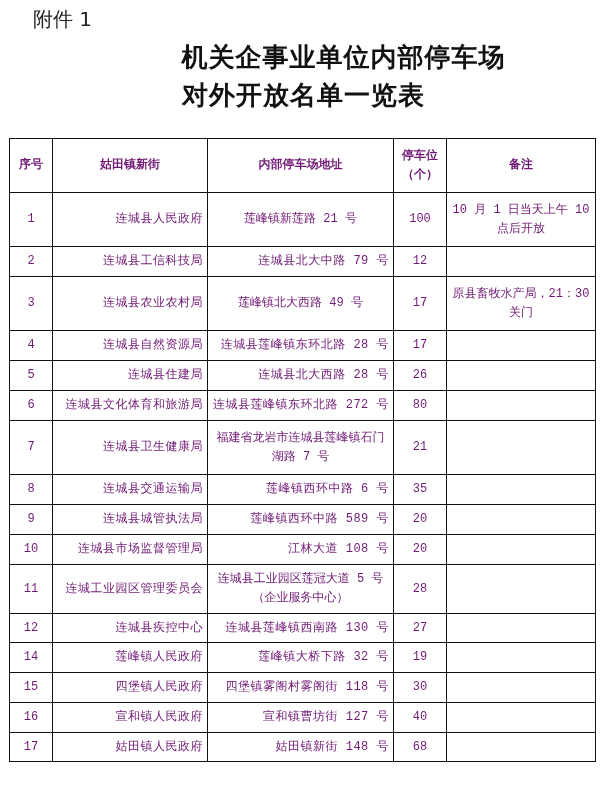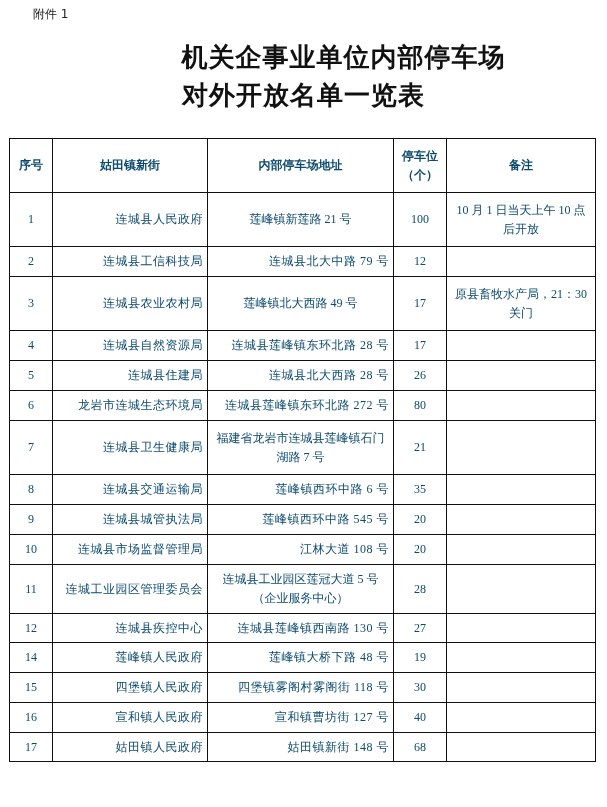--- a/index.html
+++ b/index.html
@@ -1,31 +1,31 @@
 <!DOCTYPE html>
 <html><head>
 <meta charset="utf-8">
 <style>
   html, body { margin: 0; padding: 0; background: #ffffff; }
   body { width: 607px; height: 807px; position: relative; overflow: hidden; color: #1a1a1a; }
   .attach {
     position: absolute; left: 33px; top: 6px;
-    font-family: "DejaVu Sans", sans-serif; font-size: 12px; color: #222;
+    font-family: "DejaVu Sans", sans-serif; font-size: 20px; color: #222;
   }
   .title {
     position: absolute; left: 0; width: 607px; text-align: center;
     font-family: "DejaVu Serif", serif; font-weight: bold; font-size: 26px;
     color: #111; letter-spacing: 1px;
   }
   .t1 { top: 40px; padding-left: 40px; }
   .t2 { top: 78px; }
   table {
     position: absolute; left: 9px; top: 138px;
     border-collapse: collapse; table-layout: fixed;
-    font-family: Liberation Serif, serif; font-size: 12px; color: #0c4a6e;
+    font-family: Liberation Mono, monospace; font-size: 12px; color: #701a75;
   }
   td, th {
     border: 1.3px solid #111; text-align: center; vertical-align: middle;
     padding: 0 4px; line-height: 19px; overflow: hidden;
   }
   th { font-weight: bold; font-size: 12px; }
   col.c1 { width: 43px; }
   col.c2 { width: 155px; }
   col.c3 { width: 186px; }
   col.c4 { width: 53px; }
@@ -90,21 +90,21 @@
       </tr>
       <tr style="height: 30px;">
         <td>5</td>
         <td class="nowrap">连城县住建局</td>
         <td class="nowrap">连城县北大西路 28 号</td>
         <td>26</td>
         <td></td>
       </tr>
       <tr style="height: 30px;">
         <td>6</td>
-        <td class="nowrap">龙岩市连城生态环境局</td>
+        <td class="nowrap">连城县文化体育和旅游局</td>
         <td class="nowrap">连城县莲峰镇东环北路 272 号</td>
         <td>80</td>
         <td></td>
       </tr>
       <tr style="height: 54px;">
         <td>7</td>
         <td class="nowrap">连城县卫生健康局</td>
         <td>福建省龙岩市连城县莲峰镇石门湖路 7 号</td>
         <td>21</td>
         <td></td>
@@ -112,21 +112,21 @@
       <tr style="height: 30px;">
         <td>8</td>
         <td class="nowrap">连城县交通运输局</td>
         <td class="nowrap">莲峰镇西环中路 6 号</td>
         <td>35</td>
         <td></td>
       </tr>
       <tr style="height: 30px;">
         <td>9</td>
         <td class="nowrap">连城县城管执法局</td>
-        <td class="nowrap">莲峰镇西环中路 545 号</td>
+        <td class="nowrap">莲峰镇西环中路 589 号</td>
         <td>20</td>
         <td></td>
       </tr>
       <tr style="height: 30px;">
         <td>10</td>
         <td class="nowrap">连城县市场监督管理局</td>
         <td class="nowrap">江林大道 108 号</td>
         <td>20</td>
         <td></td>
       </tr>
@@ -140,21 +140,21 @@
       <tr style="height: 29px;">
         <td>12</td>
         <td class="nowrap">连城县疾控中心</td>
         <td class="nowrap">连城县莲峰镇西南路 130 号</td>
         <td>27</td>
         <td></td>
       </tr>
       <tr style="height: 30px;">
         <td>14</td>
         <td class="nowrap">莲峰镇人民政府</td>
-        <td class="nowrap">莲峰镇大桥下路 48 号</td>
+        <td class="nowrap">莲峰镇大桥下路 32 号</td>
         <td>19</td>
         <td></td>
       </tr>
       <tr style="height: 30px;">
         <td>15</td>
         <td class="nowrap">四堡镇人民政府</td>
         <td class="nowrap">四堡镇雾阁村雾阁街 118 号</td>
         <td>30</td>
         <td></td>
       </tr>

